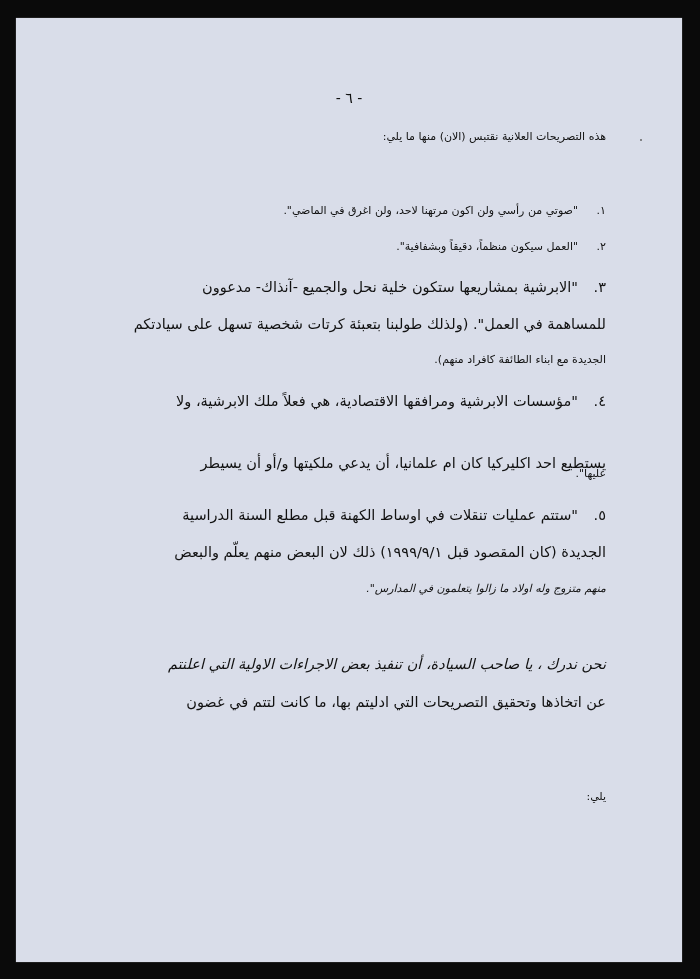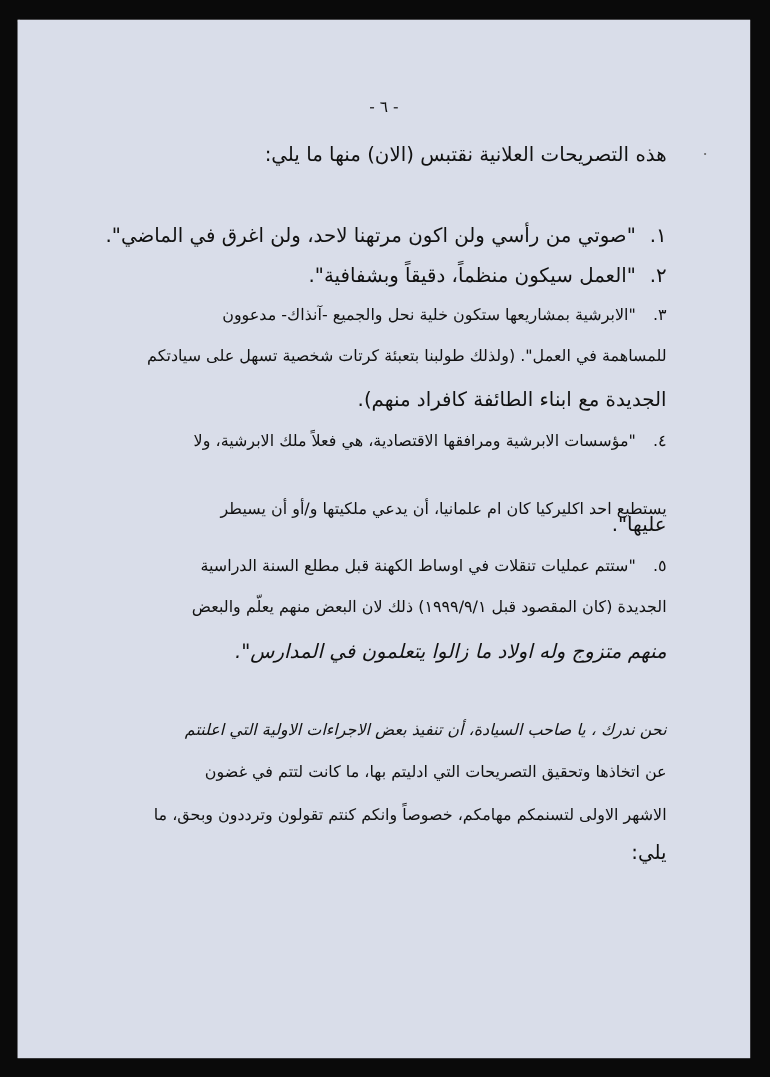--- a/index.html
+++ b/index.html
@@ -34,21 +34,21 @@
       top: 72px;
       left: 0;
       width: 100%;
       text-align: center;
       font-size: 14px;
       direction: rtl;
     }
     .line {
       position: absolute;
       right: 76px;
-      font-size: 18px;
+      font-size: 11px;
       white-space: nowrap;
       direction: rtl;
     }
     .justified {
       position: absolute;
       right: 76px;
       width: 484px;
       font-size: 14.5px;
       direction: rtl;
       text-align: justify;
@@ -103,17 +103,16 @@
     <div class="line" style="top: 449px;">عليها".</div>
 
     <div class="justified" style="top: 489px;">
       <span class="num">٥.</span><span>"ستتم عمليات تنقلات في اوساط الكهنة قبل مطلع السنة الدراسية</span>
     </div>
     <div class="justified" style="top: 526px;">الجديدة (كان المقصود قبل ١٩٩٩/٩/١) ذلك لان البعض منهم يعلّم والبعض</div>
     <div class="line" style="top: 564px; font-style: italic;">منهم متزوج وله اولاد ما زالوا يتعلمون في المدارس".</div>
 
     <div class="justified" style="top: 638px; font-style: italic;">نحن ندرك ، يا صاحب السيادة، أن تنفيذ بعض الاجراءات الاولية التي اعلنتم</div>
     <div class="justified" style="top: 676px;">عن اتخاذها وتحقيق التصريحات التي ادليتم بها، ما كانت لتتم في غضون</div>
-    <div class="justified" style="top: 715px;">الاشهر الاولى لتسنمكم مهامكم، خصوصاً وانكم كنتم تقولون وترددون وبحق، ما</div>
-    <div class="line" style="top: 747px; margin-left: 24px;">يلي:</div>
+    <div class="line" style="top: 772px; margin-left: 24px;">يلي:</div>
 
   </div>
 </div>
 
 </body></html>

